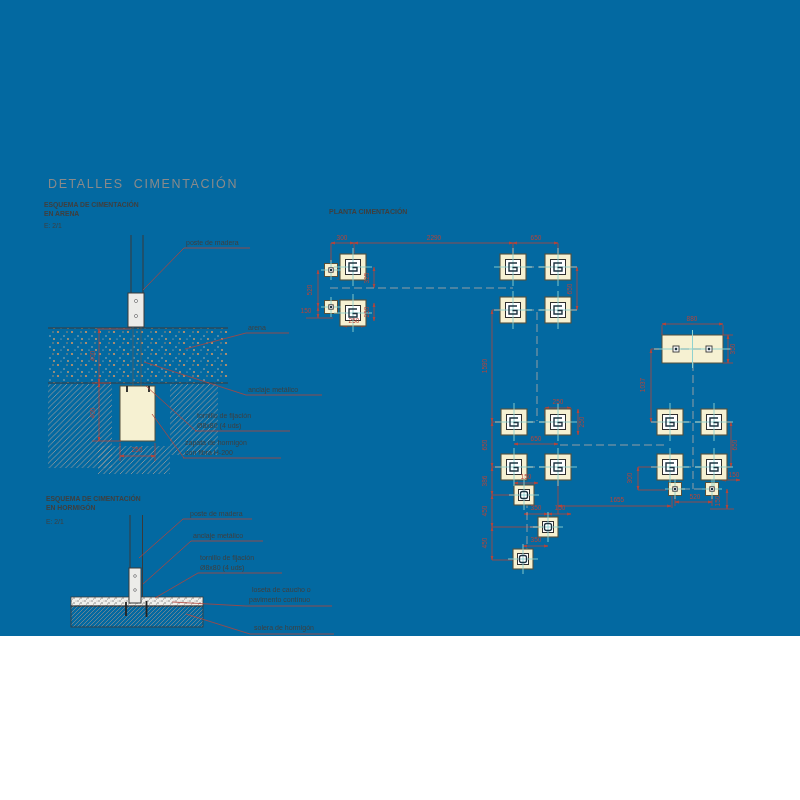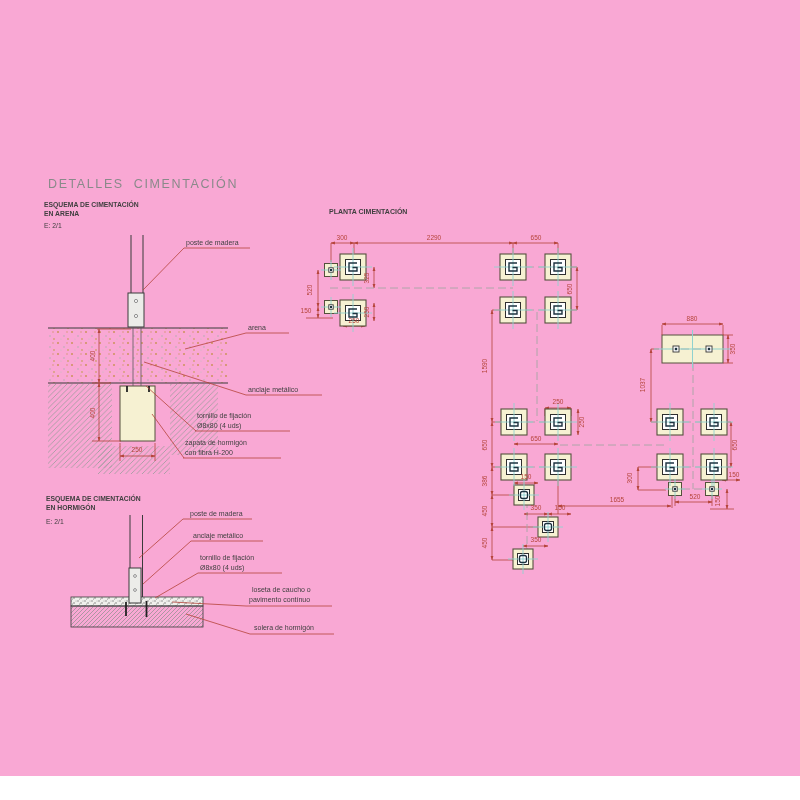--- a/index.html
+++ b/index.html
@@ -1,16 +1,16 @@
 <!DOCTYPE html>
 <html><head>
 <meta charset="utf-8">
 <style>
   html,body{margin:0;padding:0;background:#fff;}
-  .page{position:relative;width:800px;height:776px;background:#f9a8d4;overflow:hidden;
+  .page{position:relative;width:800px;height:636px;background:#0369a1;overflow:hidden;
         font-family:"Liberation Sans",sans-serif;text-decoration:underline;}
   svg{position:absolute;left:0;top:0;}
   text{font-family:"Liberation Sans",sans-serif;}
 </style>
 </head>
 <body>
 
 <div class="page">
   <svg id="dwg" width="800" height="800" viewBox="0 0 800 800">
       <defs>

